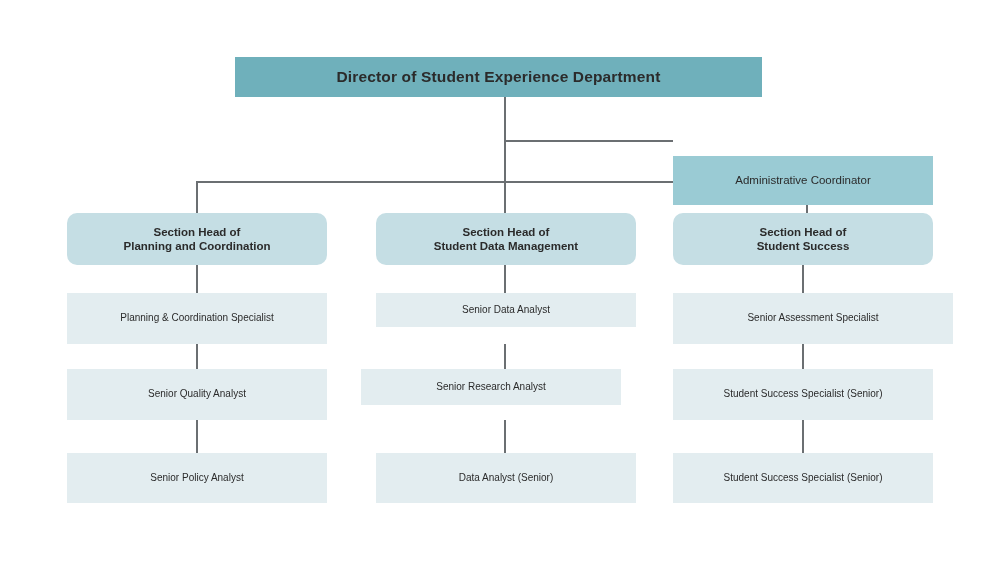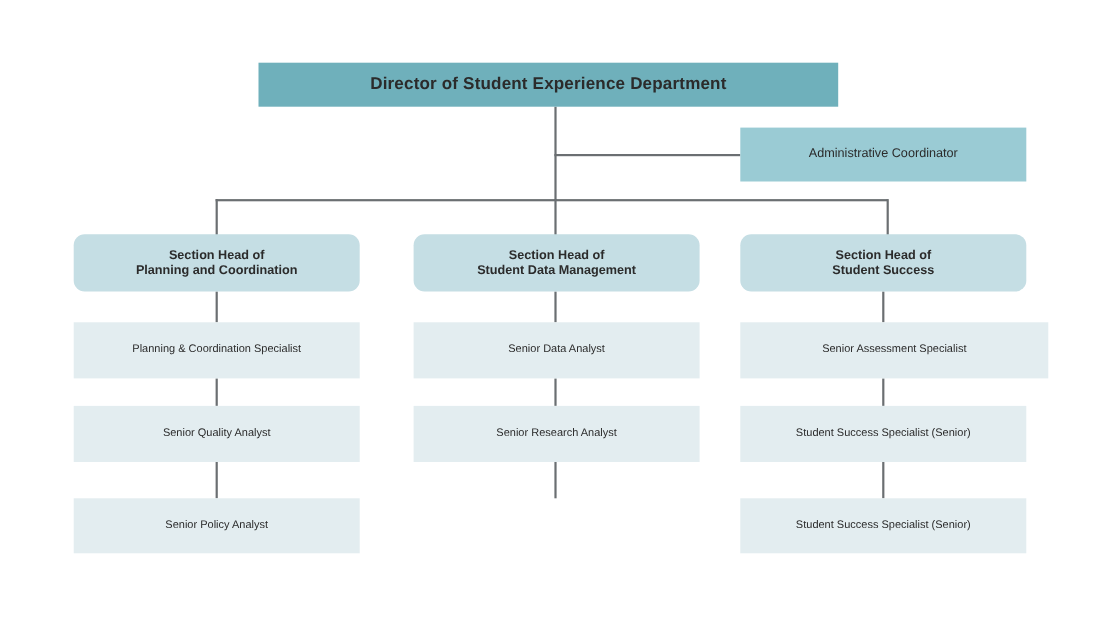--- a/index.html
+++ b/index.html
@@ -45,20 +45,21 @@
     background: #6fb0bb;
     font-size: 15.5px;
     font-weight: bold;
     letter-spacing: 0.15px;
   }
   
   .node--assistant {
     background: #9acbd4;
     font-size: 11.5px;
     font-weight: normal;
+    margin-top: 40px;
   }
   
   .node--section {
     background: #c5dee4;
     font-size: 11.5px;
     font-weight: bold;
     border-radius: 10px;
   }
   
   .node--staff {
@@ -121,25 +122,28 @@
     <span class="node-label">Senior Policy Analyst</span>
   </div>
   <div class="node node--staff" style="left:67px; top:369px; width:260px; height:51px;">
     <span class="node-label">Senior Quality Analyst</span>
   </div>
 
   <div class="node node--section" style="left:376px; top:213px; width:260px; height:52px;">
     <span class="node-label">Section  Head of
 Student Data Management</span>
   </div>
-  <div class="node node--staff" style="left:376px; top:293px; width:260px; height:51px;">
+  <div class="node node--staff" style="left:376px; top:293px; width:260px; height:34px;">
     <span class="node-label">Senior Data Analyst</span>
   </div>
-  <div class="node node--staff" style="left:376px; top:369px; width:260px; height:51px;">
+  <div class="node node--staff" style="left:361px; top:369px; width:260px; height:36px;">
     <span class="node-label">Senior Research Analyst</span>
+  </div>
+  <div class="node node--staff" style="left:376px; top:453px; width:260px; height:50px;">
+    <span class="node-label">Data Analyst (Senior)</span>
   </div>
 
   <div class="node node--section" style="left:673px; top:213px; width:260px; height:52px;">
     <span class="node-label">Section Head of
 Student Success</span>
   </div>
   <div class="node node--staff" style="left:673px; top:293px; width:280px; height:51px;">
     <span class="node-label">Senior Assessment Specialist</span>
   </div>
   <div class="node node--staff" style="left:673px; top:369px; width:260px; height:51px;">

